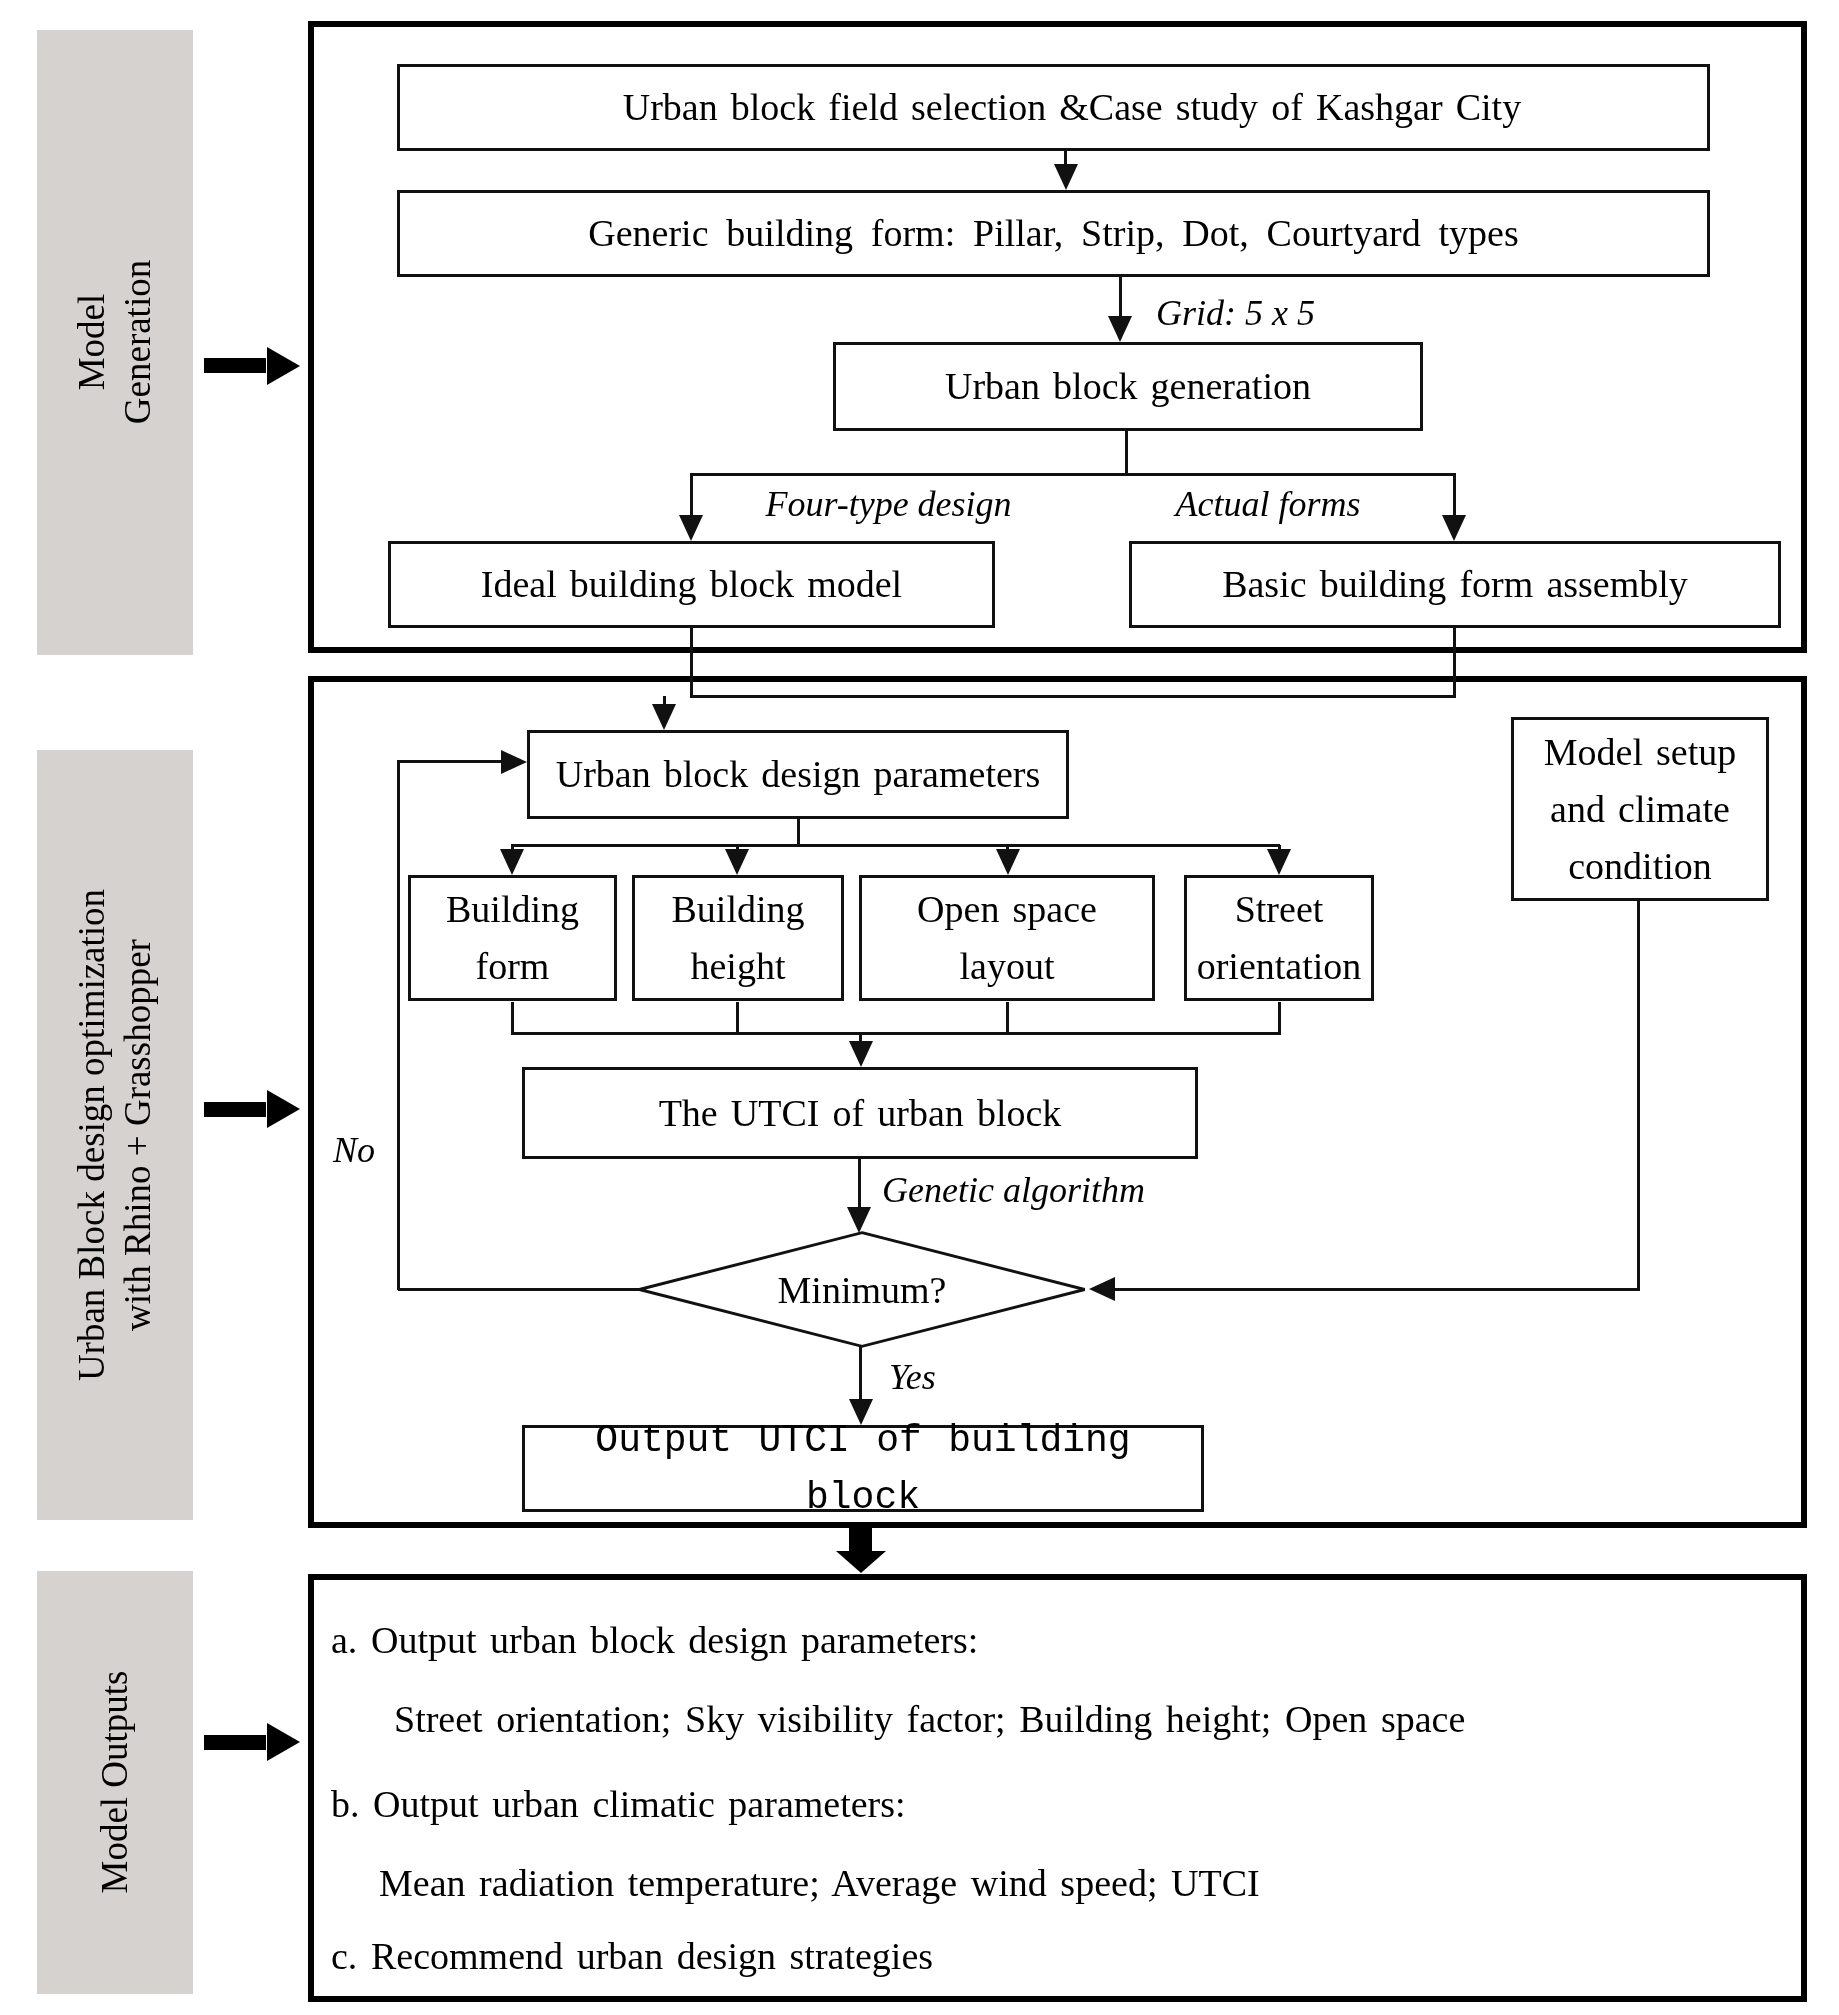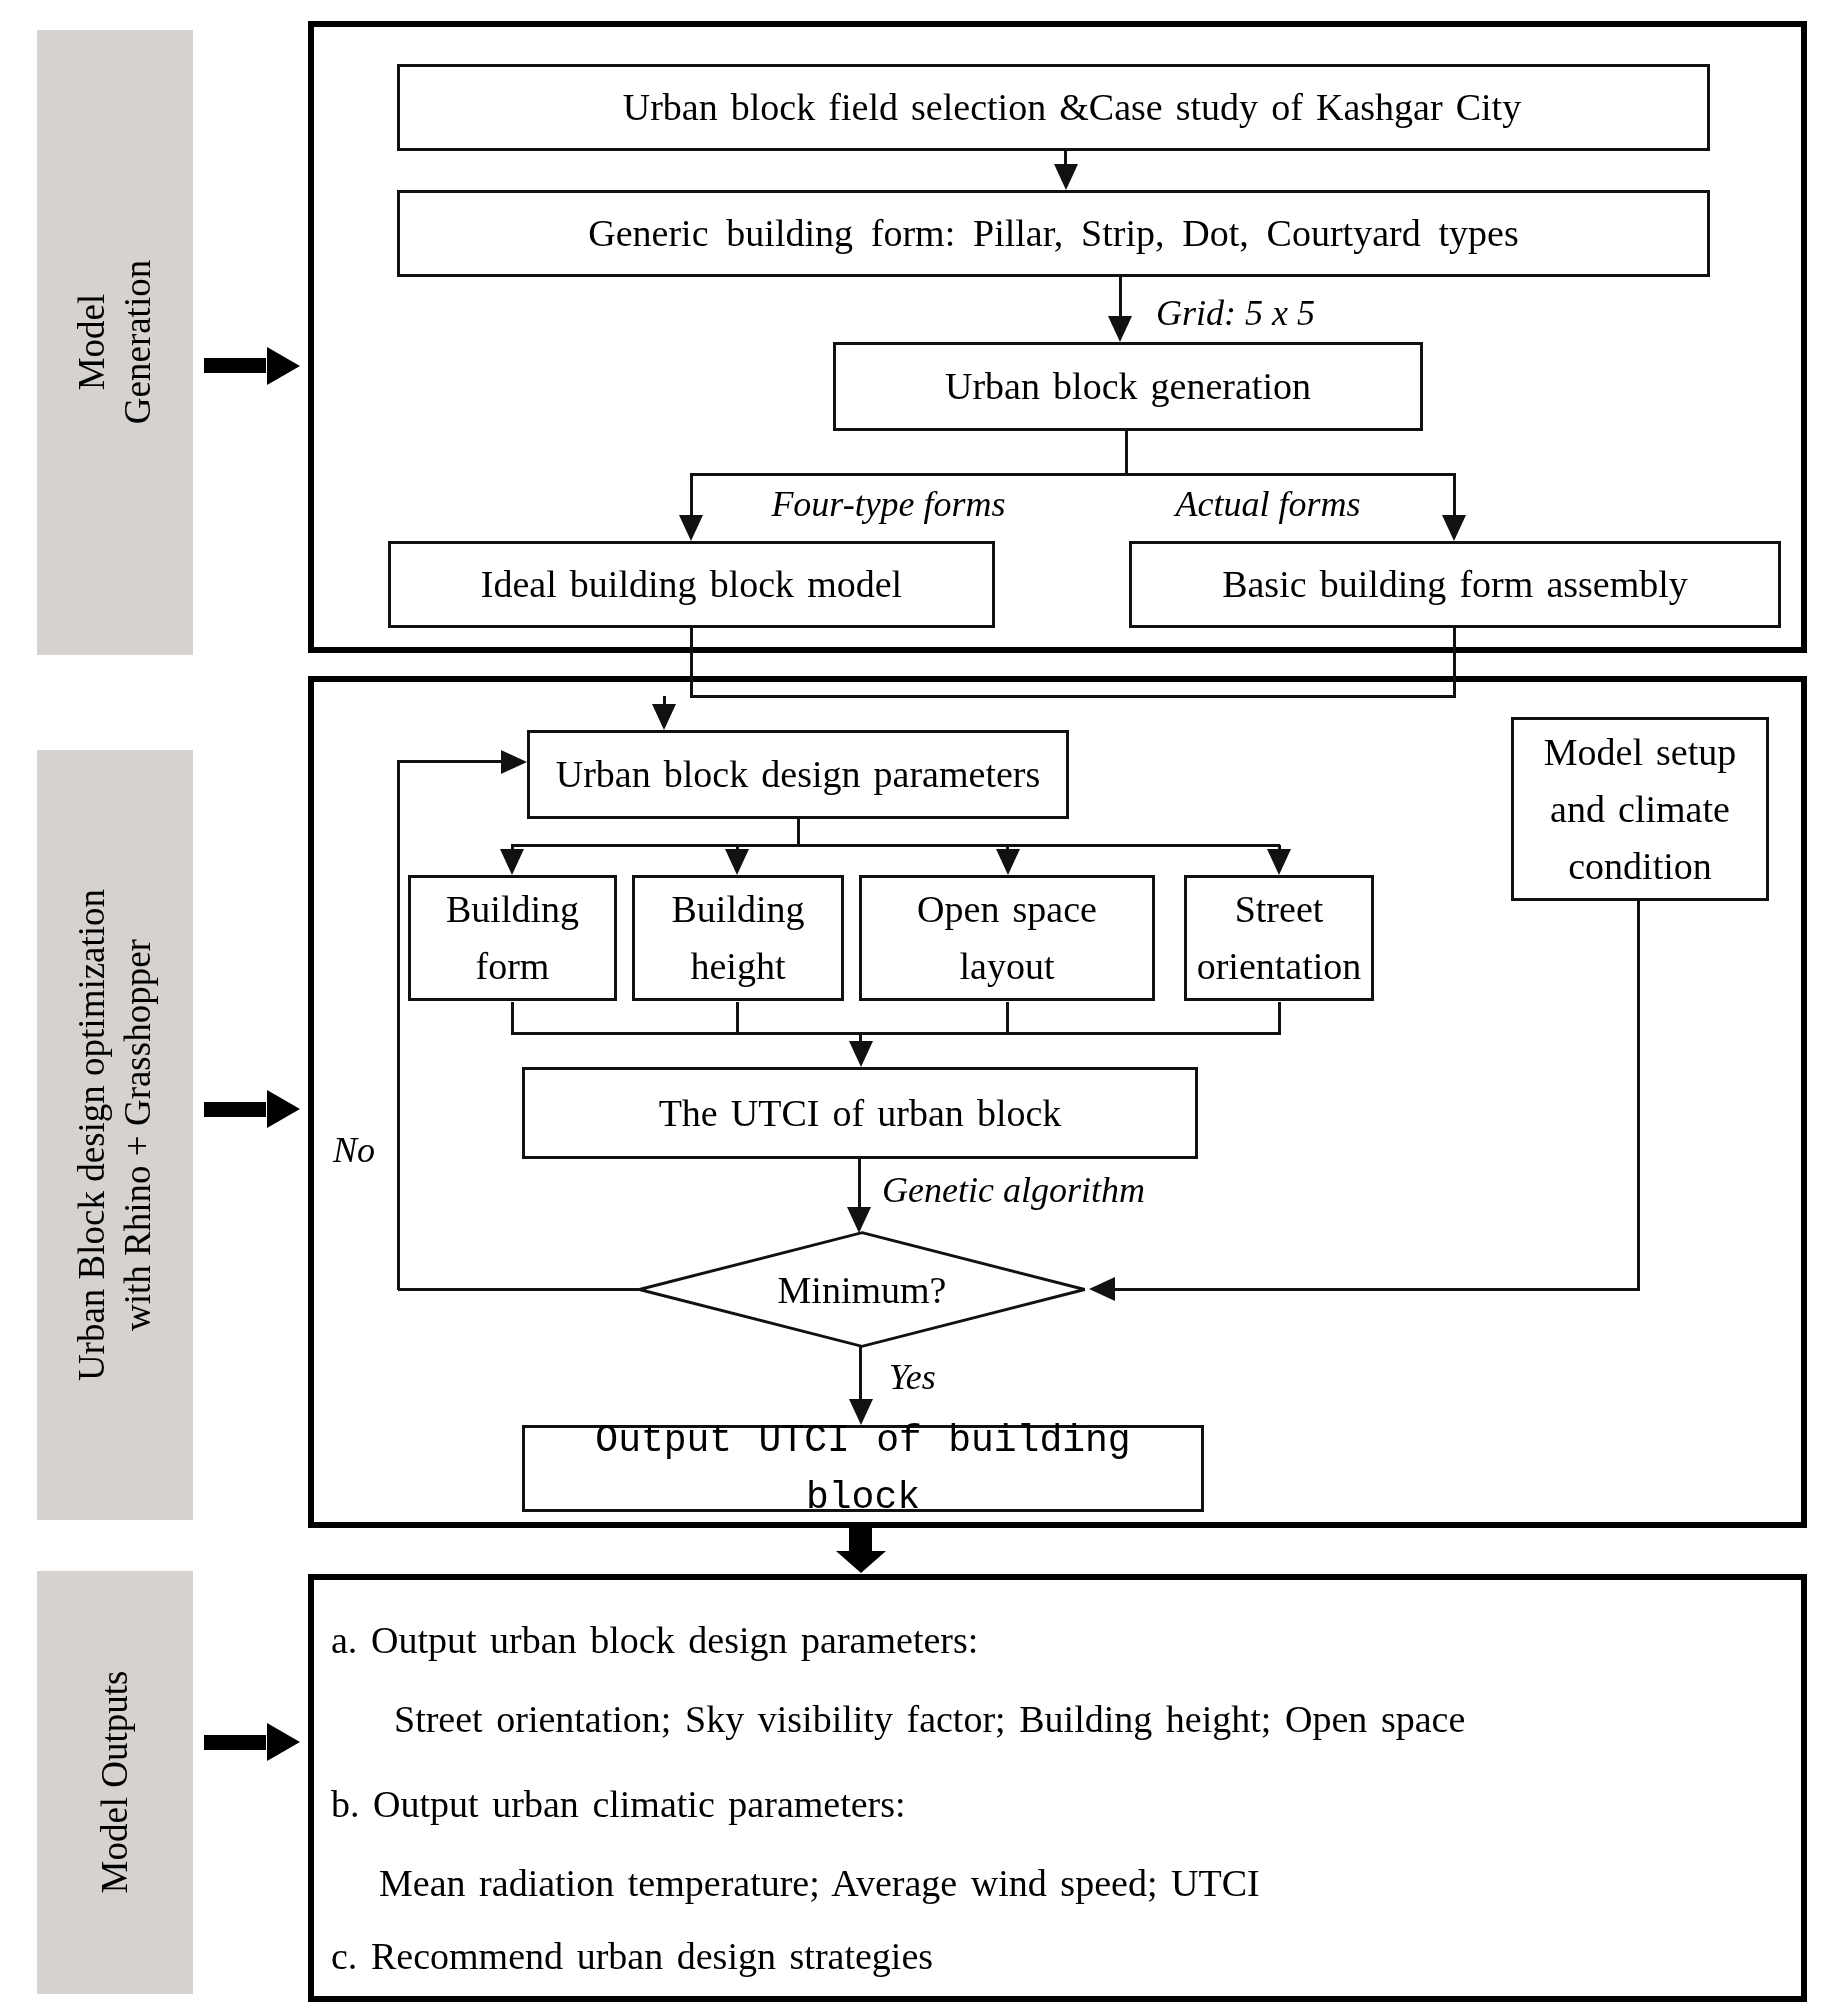--- a/index.html
+++ b/index.html
@@ -105,21 +105,21 @@
   </div>
 
   <div class="vline" style="left:1125px; top:431px; width:3px; height:44px;"></div>
   <div class="hline" style="left:690px; top:473px; width:766px; height:3px;"></div>
   <div class="vline" style="left:690px; top:474px; width:3px; height:43px;"></div>
   <div class="ah-d" style="left:679px; top:515px;"></div>
   <div class="vline" style="left:1453px; top:474px; width:3px; height:43px;"></div>
   <div class="ah-d" style="left:1442px; top:515px;"></div>
 
   <div class="lbl lblc" style="left:693px; top:483px; width:391px;">
-    <span>Four-type forms</span>
+    <span>Four-type design</span>
   </div>
   <div class="lbl lblc" style="left:1102px; top:483px; width:332px;">
     <span>Actual forms</span>
   </div>
 
   <div class="fbox" style="left:388px; top:541px; width:607px; height:87px;">
     <span>Ideal building block model</span>
   </div>
   <div class="fbox" style="left:1129px; top:541px; width:652px; height:87px;align-items:center;">
     <span>Basic building form assembly</span>

